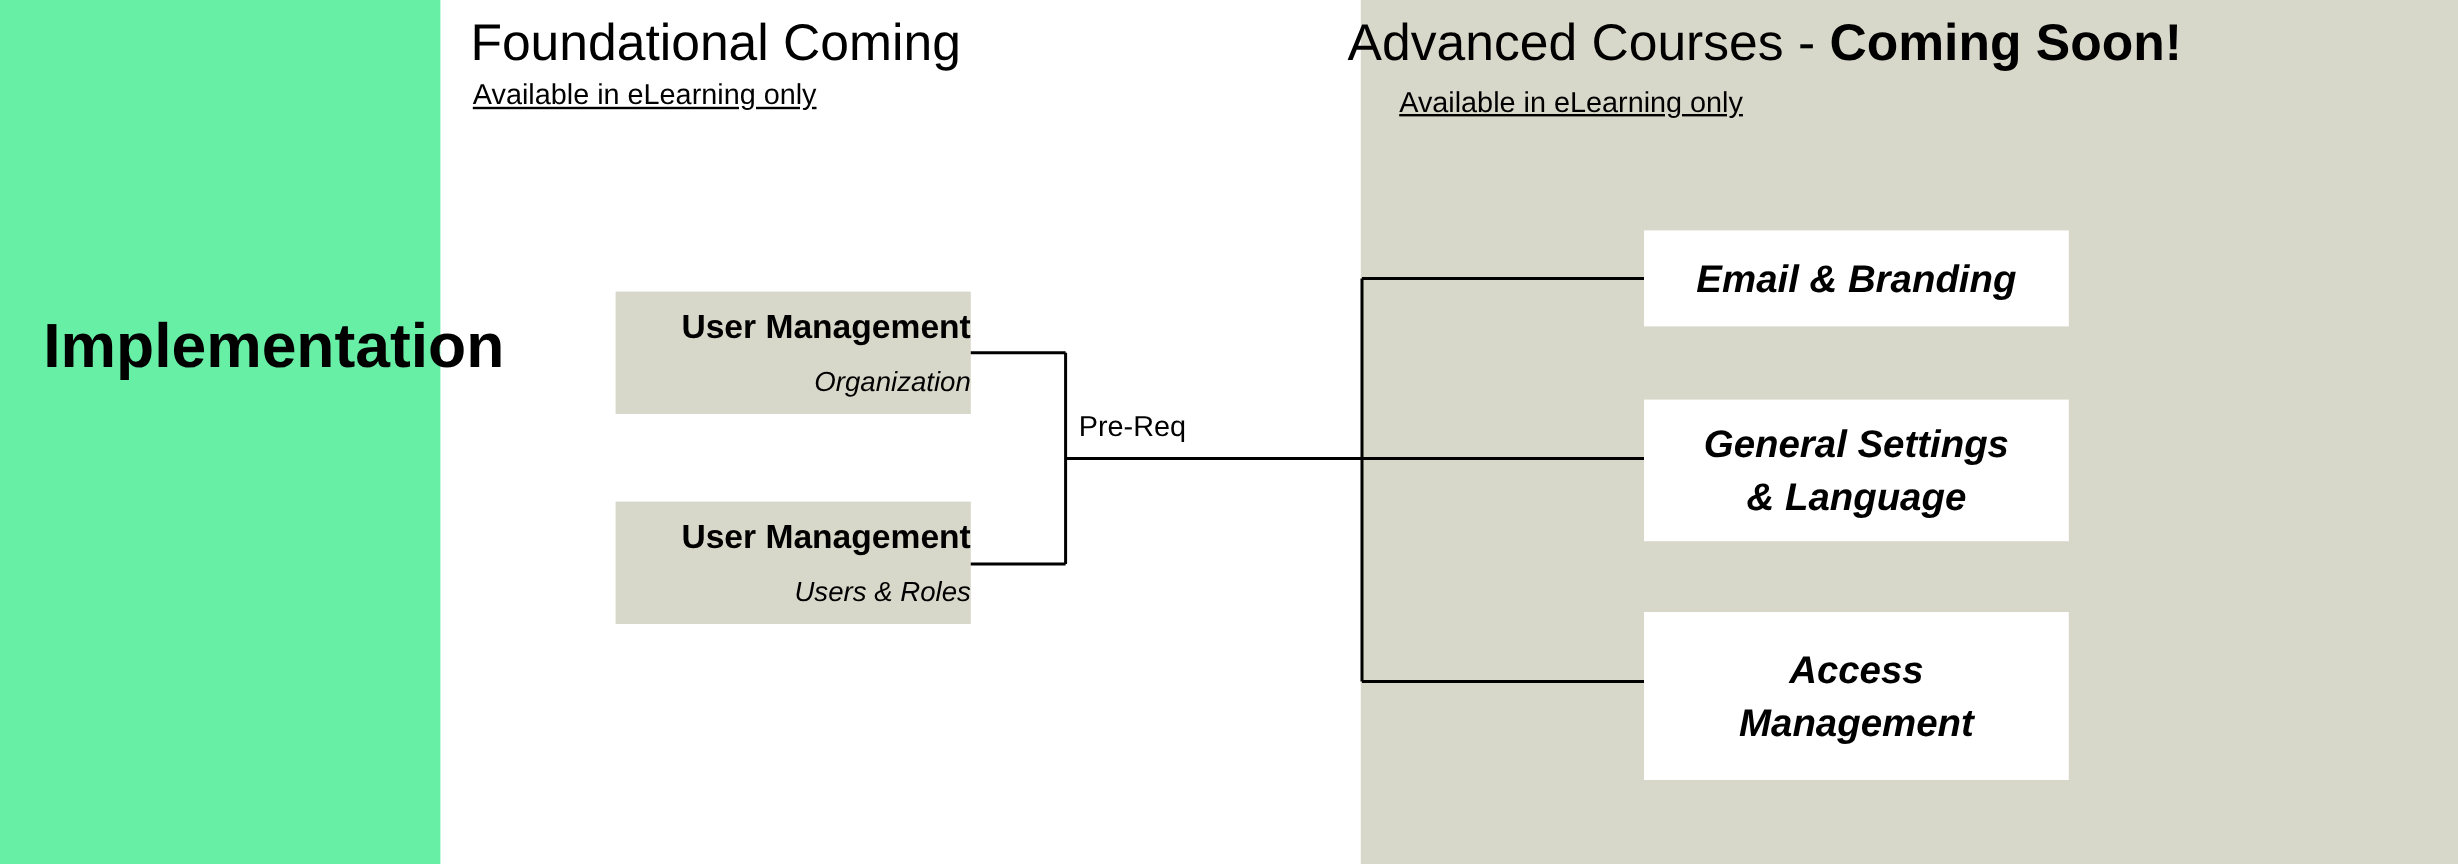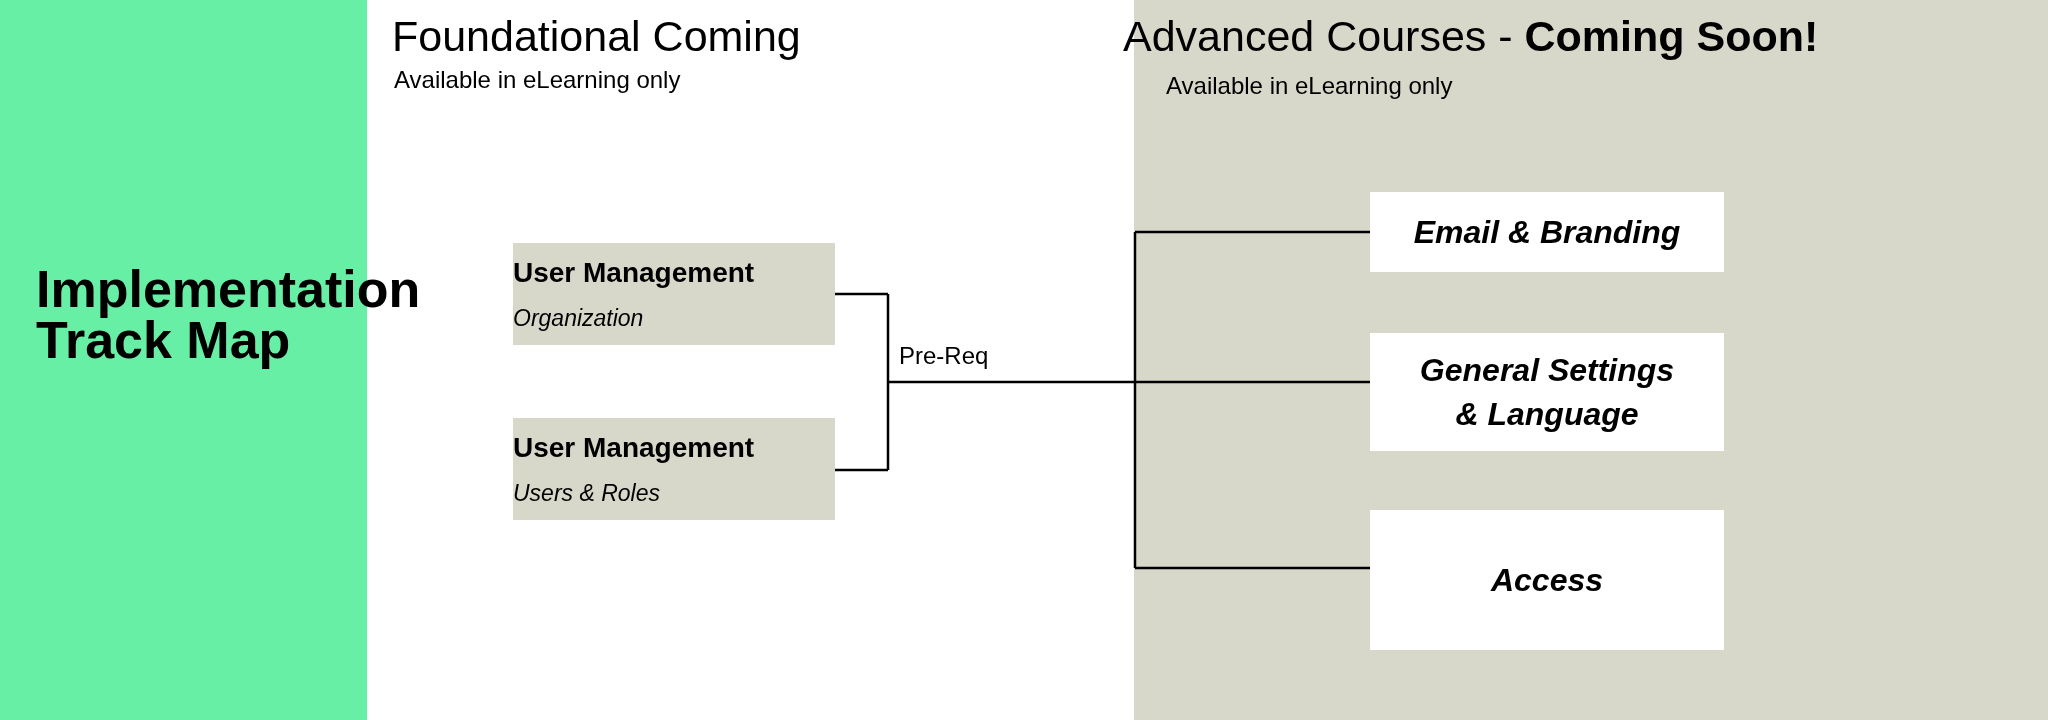--- a/index.html
+++ b/index.html
@@ -44,35 +44,36 @@
     font-size: 43px;
     font-weight: 400;
     white-space: nowrap;
   }
   .section-title .emph { font-weight: bold; }
   .section-subtitle {
     position: absolute;
     font-size: 24px;
     font-weight: 400;
     white-space: nowrap;
+    text-decoration: underline;
   }
   .foundational-title { left: 392px; top: 12px; }
   .foundational-subtitle { left: 394px; top: 66px; }
   .advanced-title { left: 1123px; top: 12px; }
   .advanced-subtitle { left: 1166px; top: 72px; }
 
   
   .course-box {
     position: absolute;
     left: 513px;
-    width: 322px; height: 102px;
+    width: 296px; height: 102px;
     background: var(--course-box-beige, #D8D8CA);
     display: flex;
     flex-direction: column;
-    align-items: flex-start;
+    align-items: flex-end;
     justify-content: center;
     gap: 16px;
     text-align: center;
   }
   .course-box.box-1 { top: 243px; }
   .course-box.box-2 { top: 418px; }
   .course-box .course-title { font-size: 28px; font-weight: bold; line-height: 32px; }
   .course-box .course-subtitle { font-size: 23px; line-height: 27px; font-style: italic; }
 
   
@@ -116,21 +117,20 @@
   }
 </style>
 </head>
 <body>
 
 <div class="page">
 
   <aside class="sidebar">
     <div class="sidebar-title">
       <div>Implementation</div>
-      <div>Track Map</div>
     </div>
   </aside>
 
   <div class="advanced-panel"></div>
 
   <h1 class="section-title foundational-title">Foundational Coming</h1>
   <div class="section-subtitle foundational-subtitle">Available in eLearning only</div>
 
   <h1 class="section-title advanced-title"><span>Advanced Courses - </span><span class="emph">Coming Soon!</span></h1>
   <div class="section-subtitle advanced-subtitle">Available in eLearning only</div>
@@ -159,15 +159,16 @@
   <div class="adv-box box-1">
     <div>Email &amp; Branding</div>
     <div></div>
   </div>
   <div class="adv-box box-2">
     <div>General Settings</div>
     <div>&amp; Language</div>
   </div>
   <div class="adv-box box-3">
     <div>Access</div>
+    <div>Management</div>
   </div>
 
 </div>
 
 </body></html>

